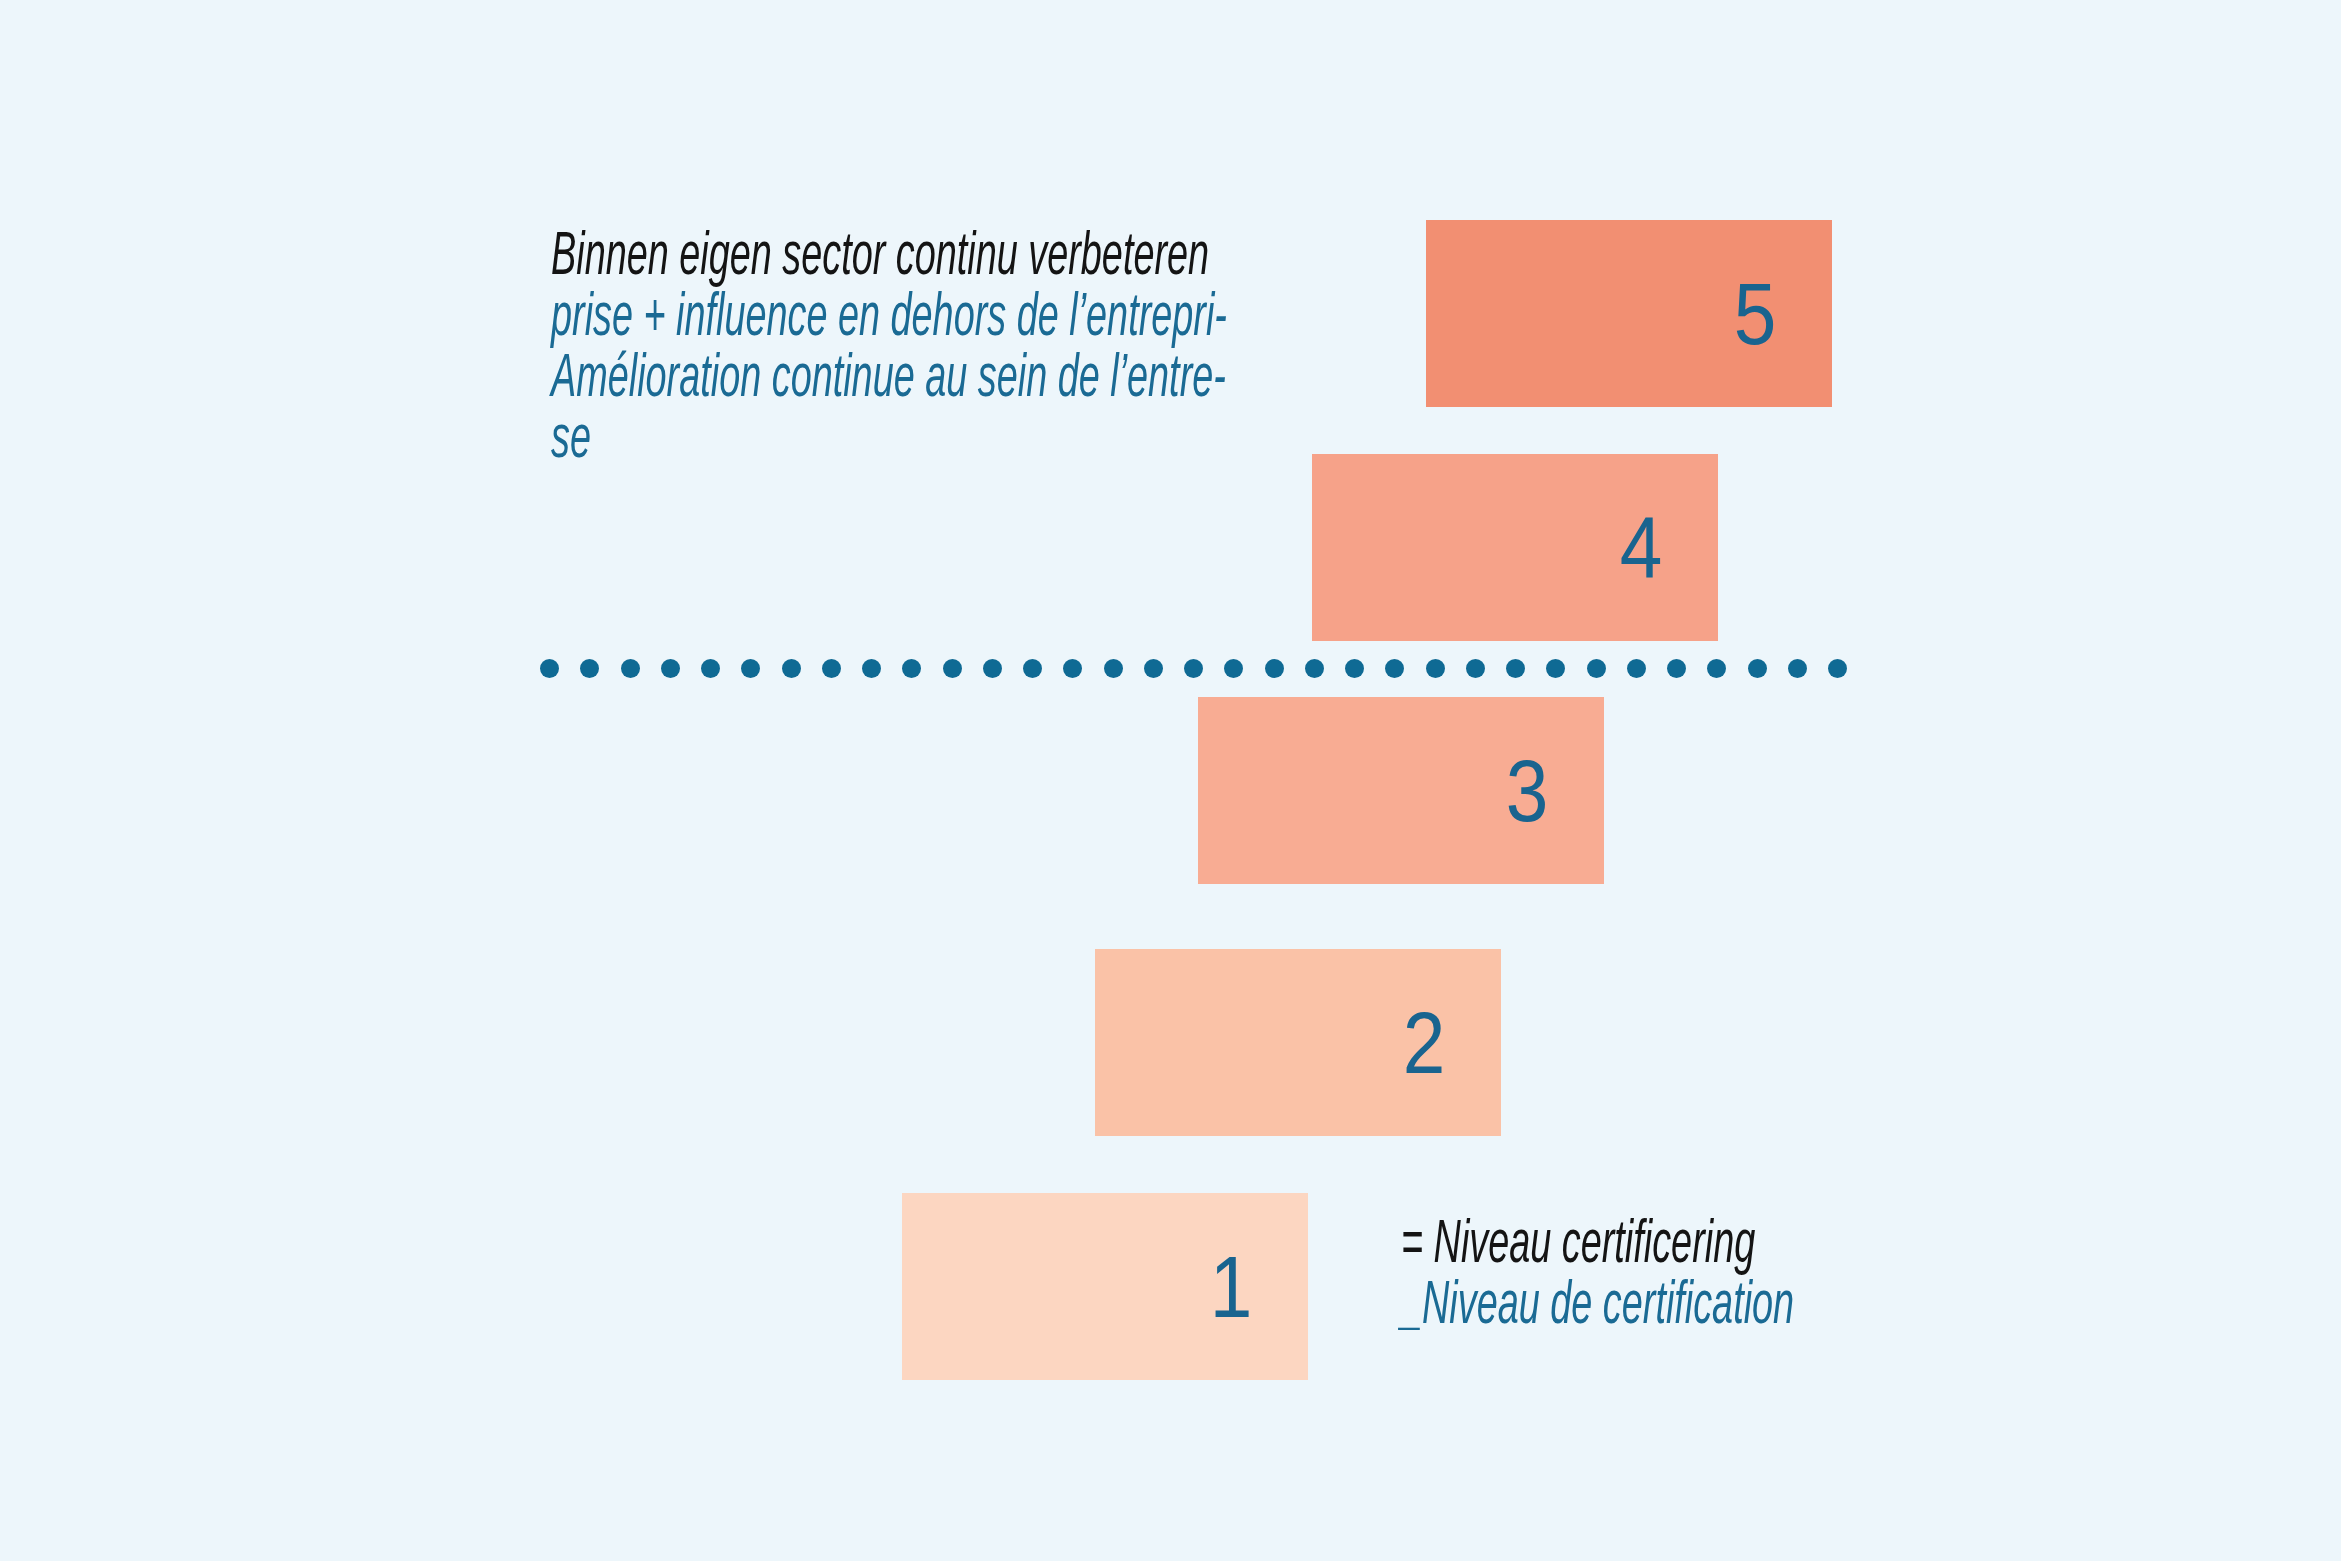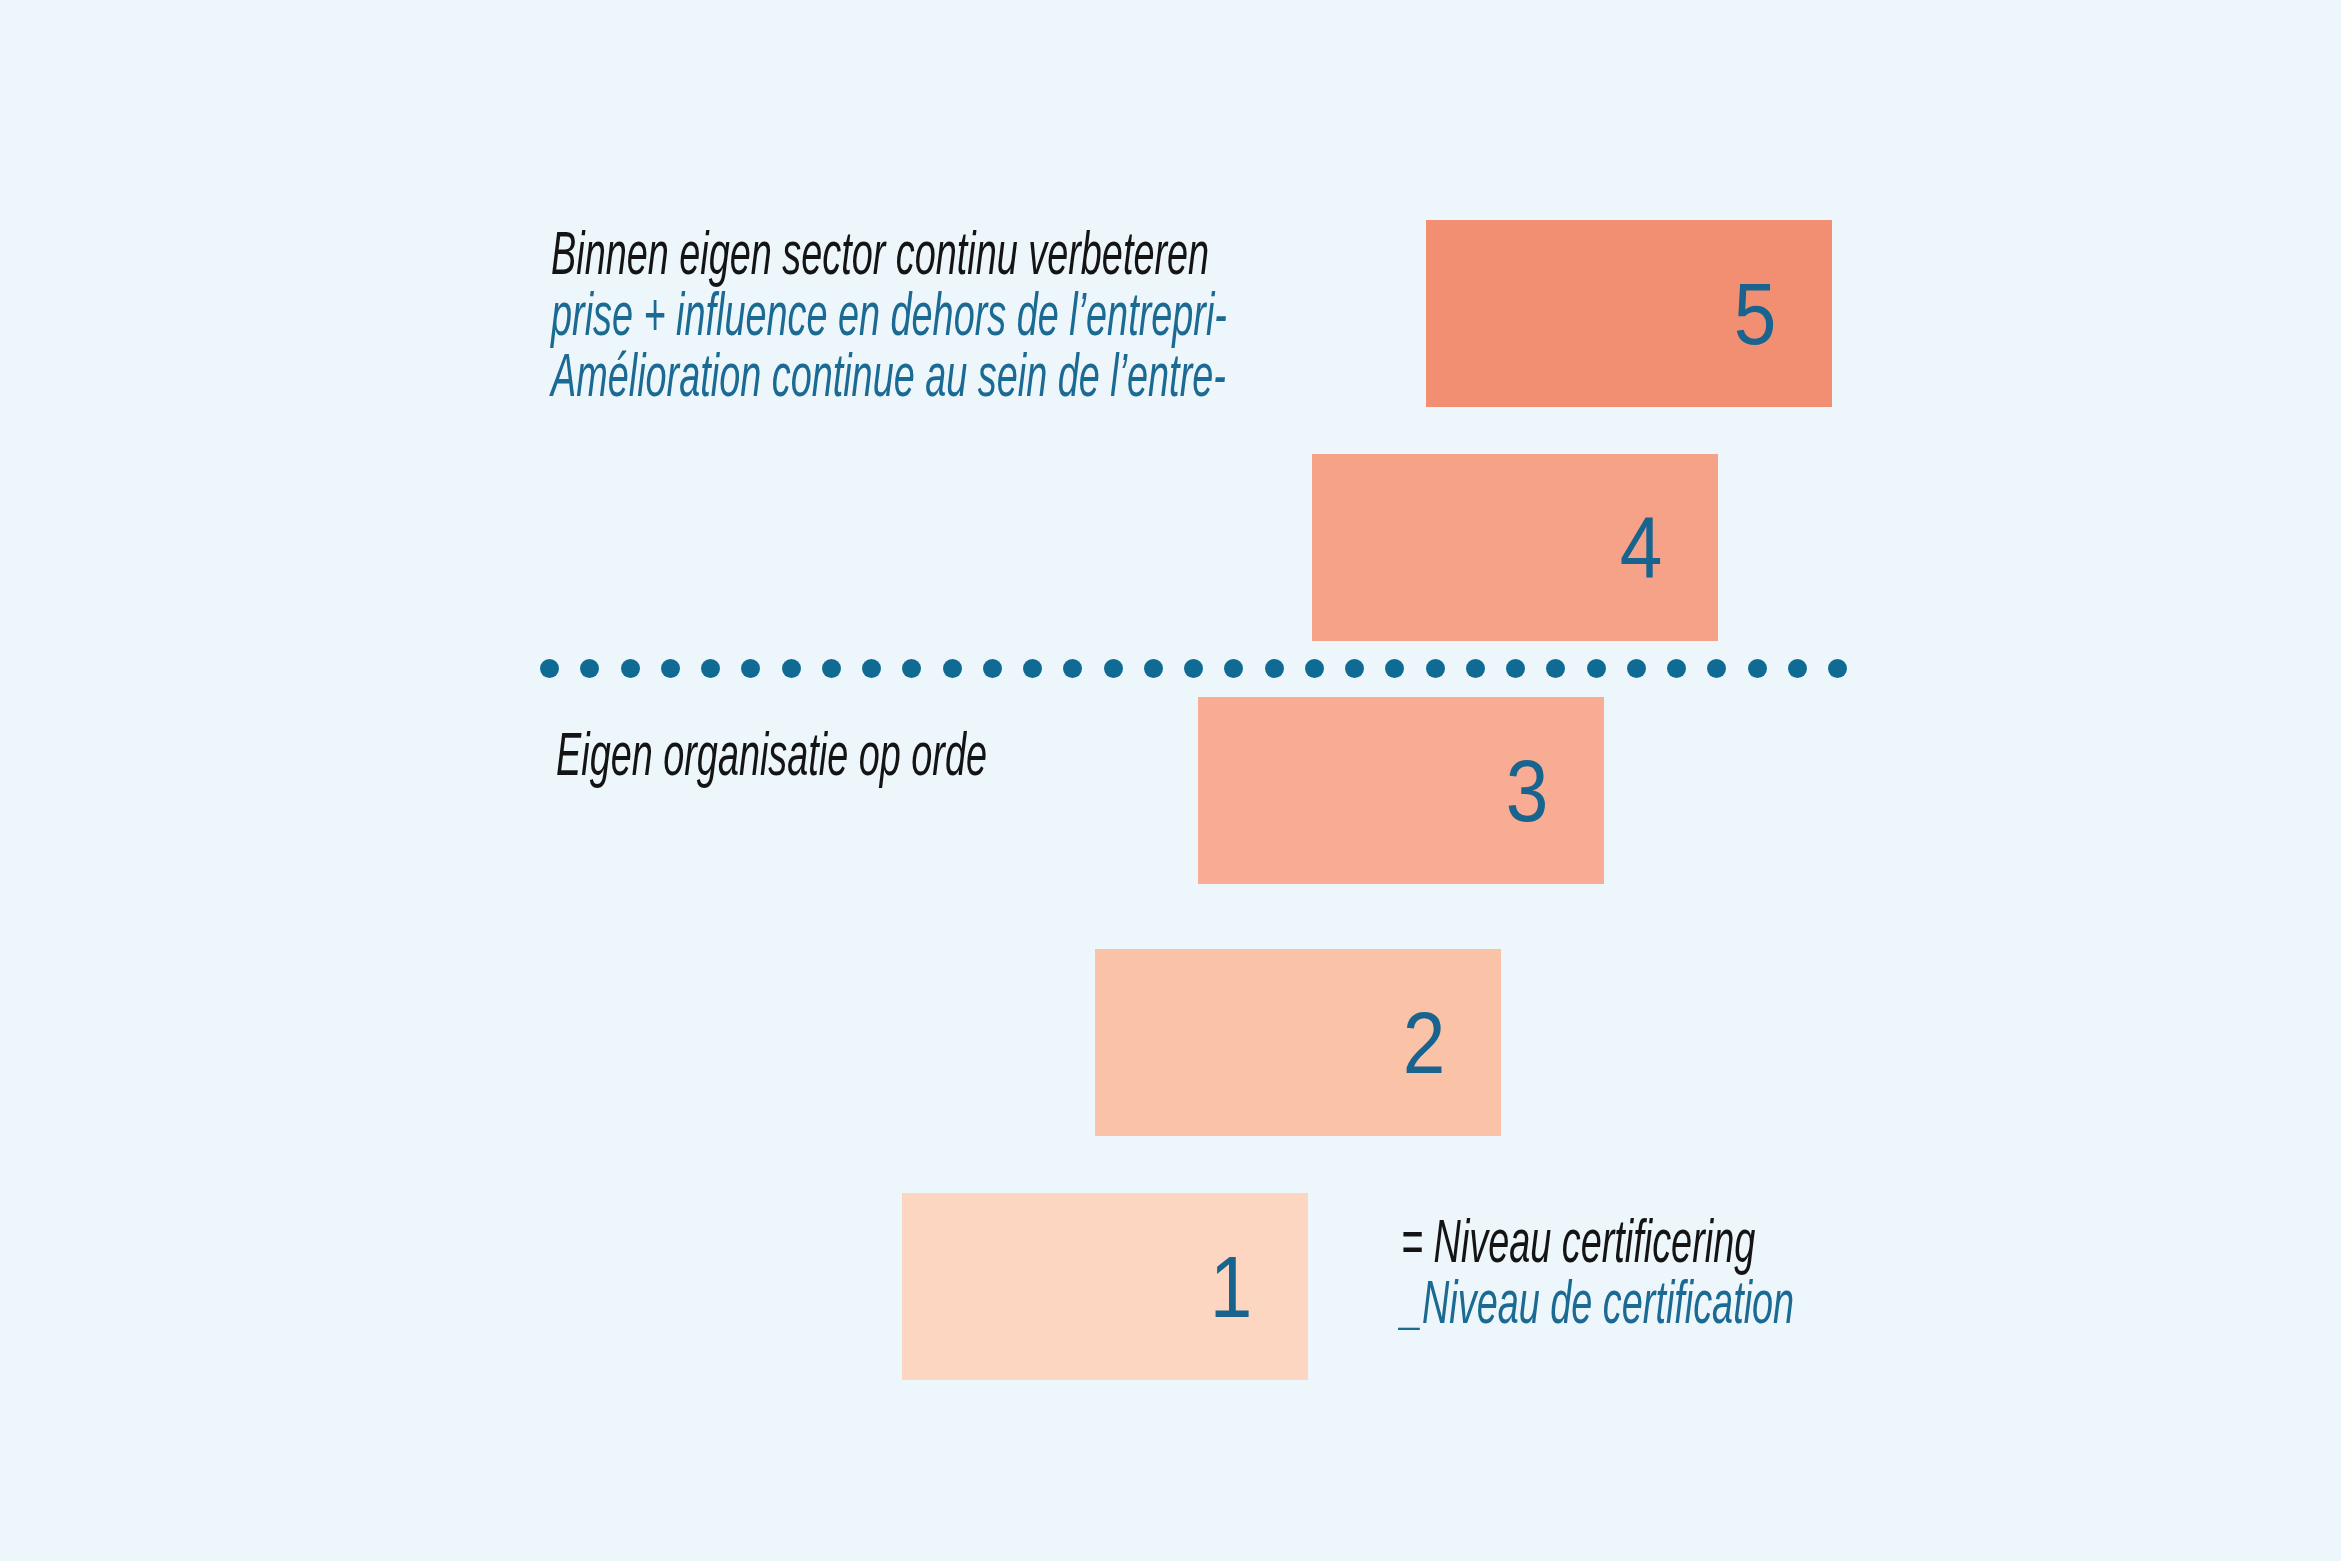--- a/index.html
+++ b/index.html
@@ -44,20 +44,21 @@
 </style>
 </head>
 <body>
 
 <div class="stage" style="background-color: rgb(237, 246, 251);">
 
   <div class="cap top-caption">
     <span class="ln ink"><span class="sq" style="color: rgb(20, 20, 20);">Binnen eigen sector continu verbeteren</span></span>
     <span class="ln teal"><span class="sq" style="color: rgb(26, 106, 148);">prise + influence en dehors de l’entrepri-</span></span>
     <span class="ln teal"><span class="sq" style="color: rgb(26, 106, 148);">Amélioration continue au sein de l’entre-</span></span>
+    <span class="ln teal"><span class="sq" style="color: rgb(26, 106, 148);">se</span></span>
   </div>
 
   <div class="dots">
       <i style="background: rgb(15, 106, 148);"></i>
       <i style="background: rgb(15, 106, 148);"></i>
       <i style="background: rgb(15, 106, 148);"></i>
       <i style="background: rgb(15, 106, 148);"></i>
       <i style="background: rgb(15, 106, 148);"></i>
       <i style="background: rgb(15, 106, 148);"></i>
       <i style="background: rgb(15, 106, 148);"></i>
@@ -83,21 +84,20 @@
       <i style="background: rgb(15, 106, 148);"></i>
       <i style="background: rgb(15, 106, 148);"></i>
       <i style="background: rgb(15, 106, 148);"></i>
       <i style="background: rgb(15, 106, 148);"></i>
       <i style="background: rgb(15, 106, 148);"></i>
       <i style="background: rgb(15, 106, 148);"></i>
       <i style="background: rgb(15, 106, 148);"></i>
     </div>
 
   <div class="cap mid-caption">
-    <span class="ln ink"><span class="sq" style="color: rgb(20, 20, 20);">Eigen organisatie op orde</span></span>
   </div>
 
   <div class="level lv5" style="background-color: rgb(242, 143, 114);">
     <span class="num" style="color: rgb(25, 100, 143);">5</span>
   </div>
   <div class="level lv4" style="background-color: rgb(246, 162, 137);">
     <span class="num" style="color: rgb(25, 100, 143);">4</span>
   </div>
   <div class="level lv3" style="background-color: rgb(248, 172, 147);">
     <span class="num" style="color: rgb(25, 100, 143);">3</span>

